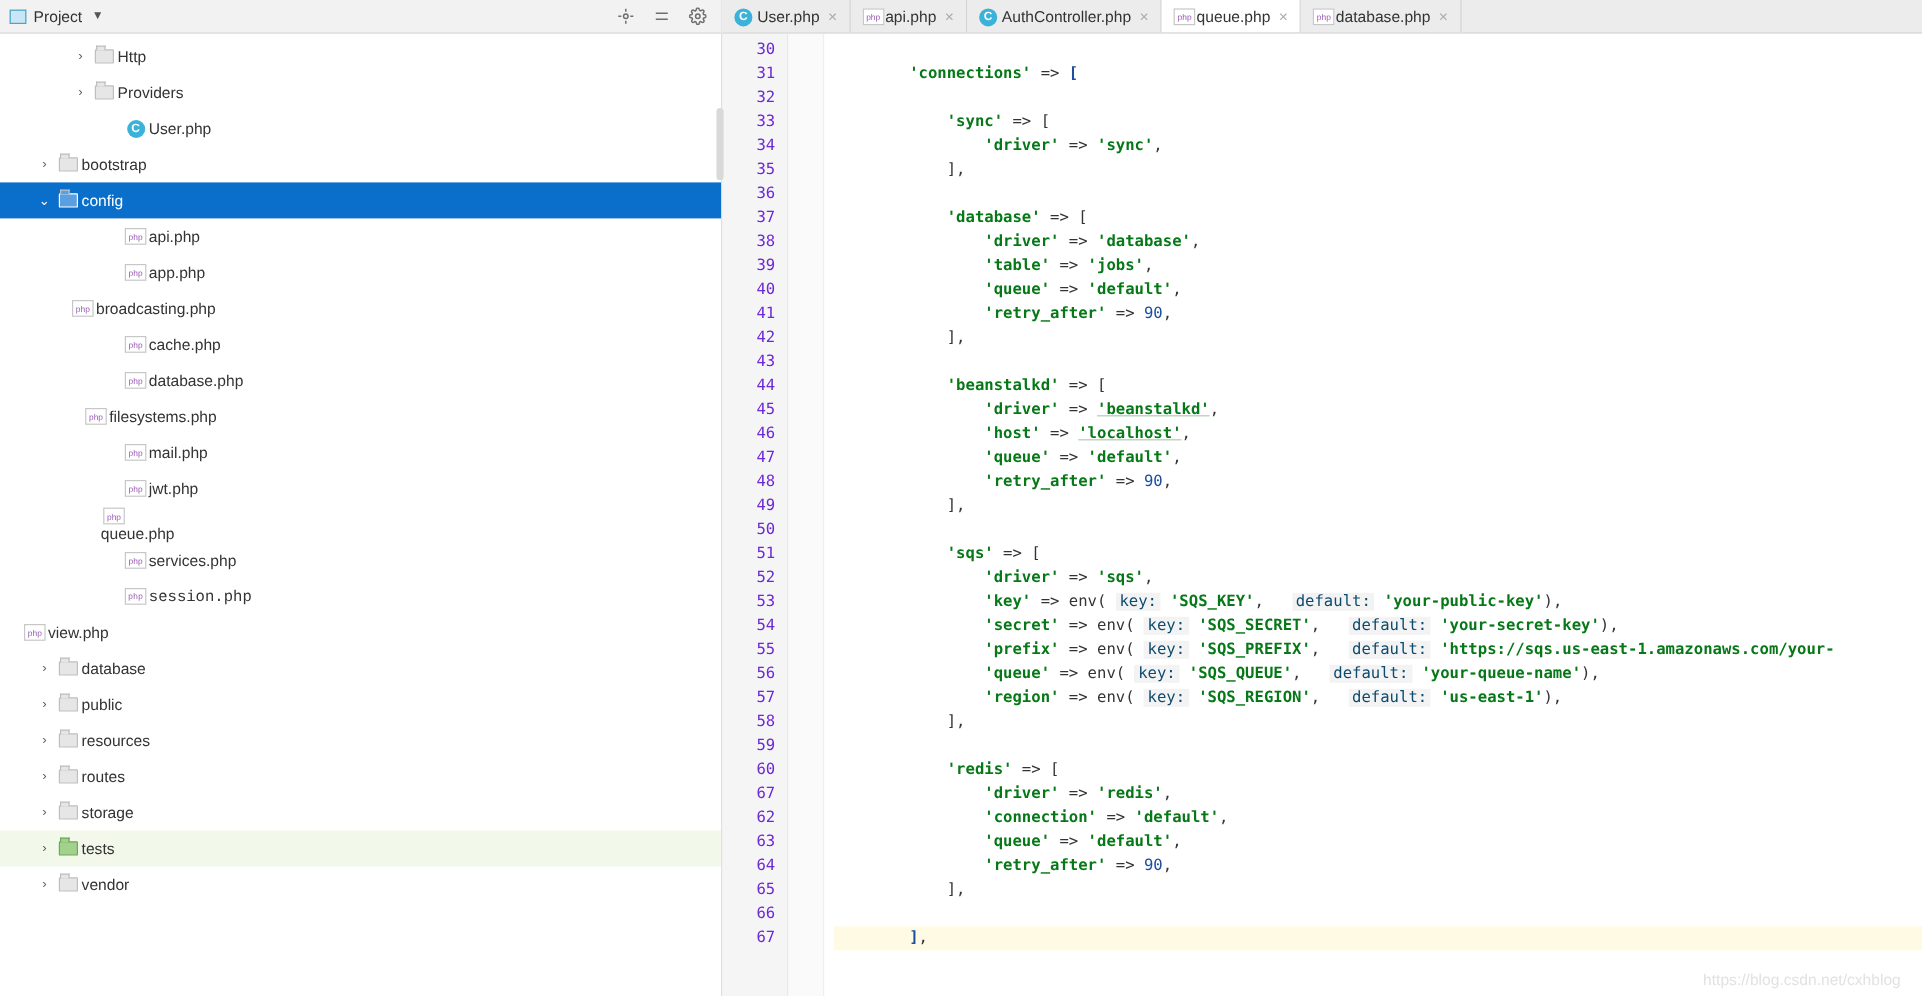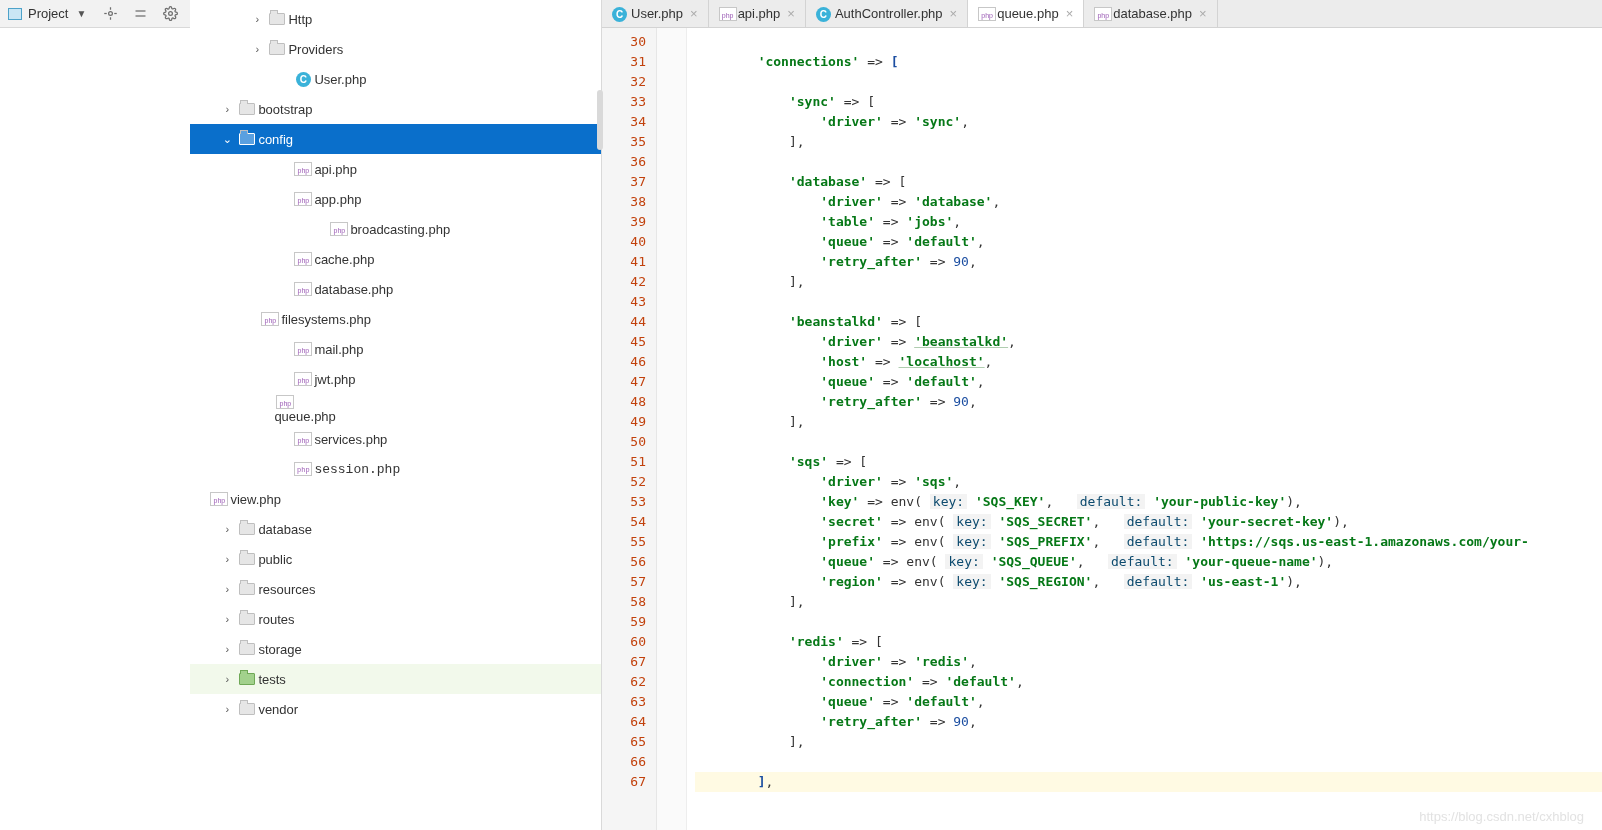--- a/index.html
+++ b/index.html
@@ -1,20 +1,20 @@
 <!DOCTYPE html>
 <html><head>
 <meta charset="utf-8">
 <style>
 * { margin:0; padding:0; box-sizing:border-box; }
 body { font-family:"Segoe UI",Arial,sans-serif; font-size:13px; color:#333; background:#fff; width:1602px; height:830px; overflow:hidden; }
 .app { display:flex; height:100%; }
 
 
-.sidebar { width:602px; display:flex; border-right:1px solid #d9d9d9; background:#fff; }
+.sidebar { width:602px; display:flex; flex-direction:column; border-right:1px solid #d9d9d9; background:#fff; }
 .sb-head { height:28px; display:flex; align-items:center; gap:6px; padding:0 8px; background:#f2f2f2; border-bottom:1px solid #d9d9d9; }
 .sb-head .proj-icon { width:14px; height:12px; border:1px solid #4da2c9; background:#c9e6f5; }
 .sb-head .title { font-weight:500; }
 .sb-head .chev { font-size:10px; color:#555; margin-left:2px; }
 .sb-head .spacer { flex:1; }
 .sb-head .ico-btn { width:24px; display:flex; justify-content:center; color:#6e6e6e; cursor:pointer; }
 .tree { flex:1; overflow:auto; padding-top:4px; }
 .row { display:flex; align-items:center; height:30px; padding-right:8px; cursor:pointer; }
 .row .arrow { width:18px; text-align:center; color:#595959; font-size:11px; }
 .row .icon { width:22px; display:flex; align-items:center; justify-content:center; }
@@ -32,21 +32,21 @@
 .scroll-ind { position:absolute; left:597px; top:90px; width:6px; height:60px; background:#d9d9d9; border-radius:3px; }
 
 
 .editor { flex:1; display:flex; flex-direction:column; overflow:hidden; }
 .tabs { height:28px; display:flex; align-items:stretch; background:#ececec; border-bottom:1px solid #d3d3d3; overflow:hidden; }
 .tab { display:flex; align-items:center; gap:5px; padding:0 10px; border-right:1px solid #d3d3d3; background:#ececec; cursor:pointer; }
 .tab.active { background:#fff; }
 .tab .ti { width:14px; height:14px; }
 .tab .close { color:#aaa; font-size:13px; margin-left:2px; }
 .code-wrap { flex:1; display:flex; overflow:hidden; }
-.gutter { width:55px; background:#f5f5f5; border-right:1px solid #e6e6e6; text-align:right; padding:4px 10px 19px 0; color:#c2410c; font-family:Consolas,Menlo,monospace; font-size:13px; line-height:20px; }
+.gutter { width:55px; background:#f5f5f5; border-right:1px solid #e6e6e6; text-align:right; padding:4px 10px 19px 0; color:#6d28d9; font-family:Consolas,Menlo,monospace; font-size:13px; line-height:20px; }
 .gut-extra { width:30px; background:#fafafa; border-right:1px solid #ededed; }
 .gut-extra .fold { height:20px; display:flex; align-items:center; justify-content:center; color:#c6c6c6; font-size:9px; }
 .code { flex:1; font-family:Consolas,Menlo,monospace; font-size:13px; line-height:20px; padding:4px 0 4px 8px; white-space:pre; overflow:hidden; background:#fff; }
 .line { height:20px; white-space:pre; }
 .line.hl { background:#fffae3; }
 .s { color:#067817; font-weight:bold; } 
 .op { color:#333; }
 .br { color:#1c4ea1; font-weight:bold; } 
 .num { color:#1c4ea1; }
 .hint { color:#0c4a6e; background:#f3f3f3; padding:0 3px; font-style:normal; font-weight:normal; }
@@ -129,21 +129,21 @@
           </span>
           <span class="lbl">api.php</span>
         </div>
         <div class="row" style="padding-left: 84px;">
           <span class="arrow"></span>
           <span class="icon">
             <span class="file-php">php</span>
           </span>
           <span class="lbl">app.php</span>
         </div>
-        <div class="row" style="padding-left: 120px;">
+        <div class="row" style="padding-left: 40px;">
           <span class="arrow"></span>
           <span class="icon">
             <span class="file-php">php</span>
           </span>
           <span class="lbl">broadcasting.php</span>
         </div>
         <div class="row" style="padding-left: 84px;">
           <span class="arrow"></span>
           <span class="icon">
             <span class="file-php">php</span>

